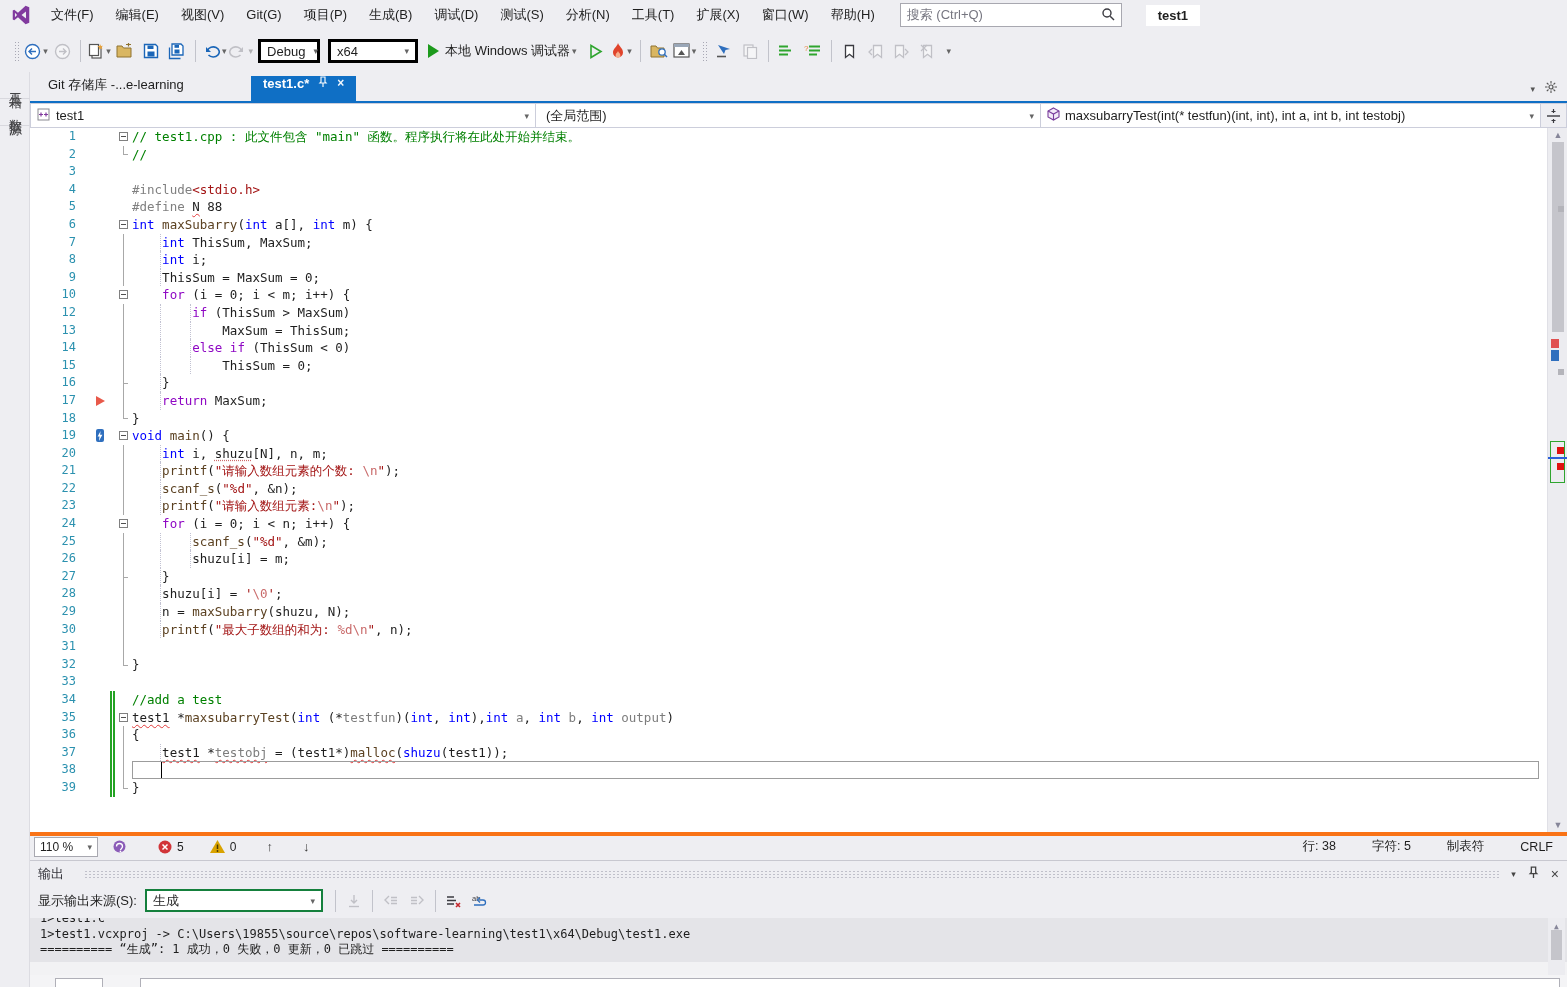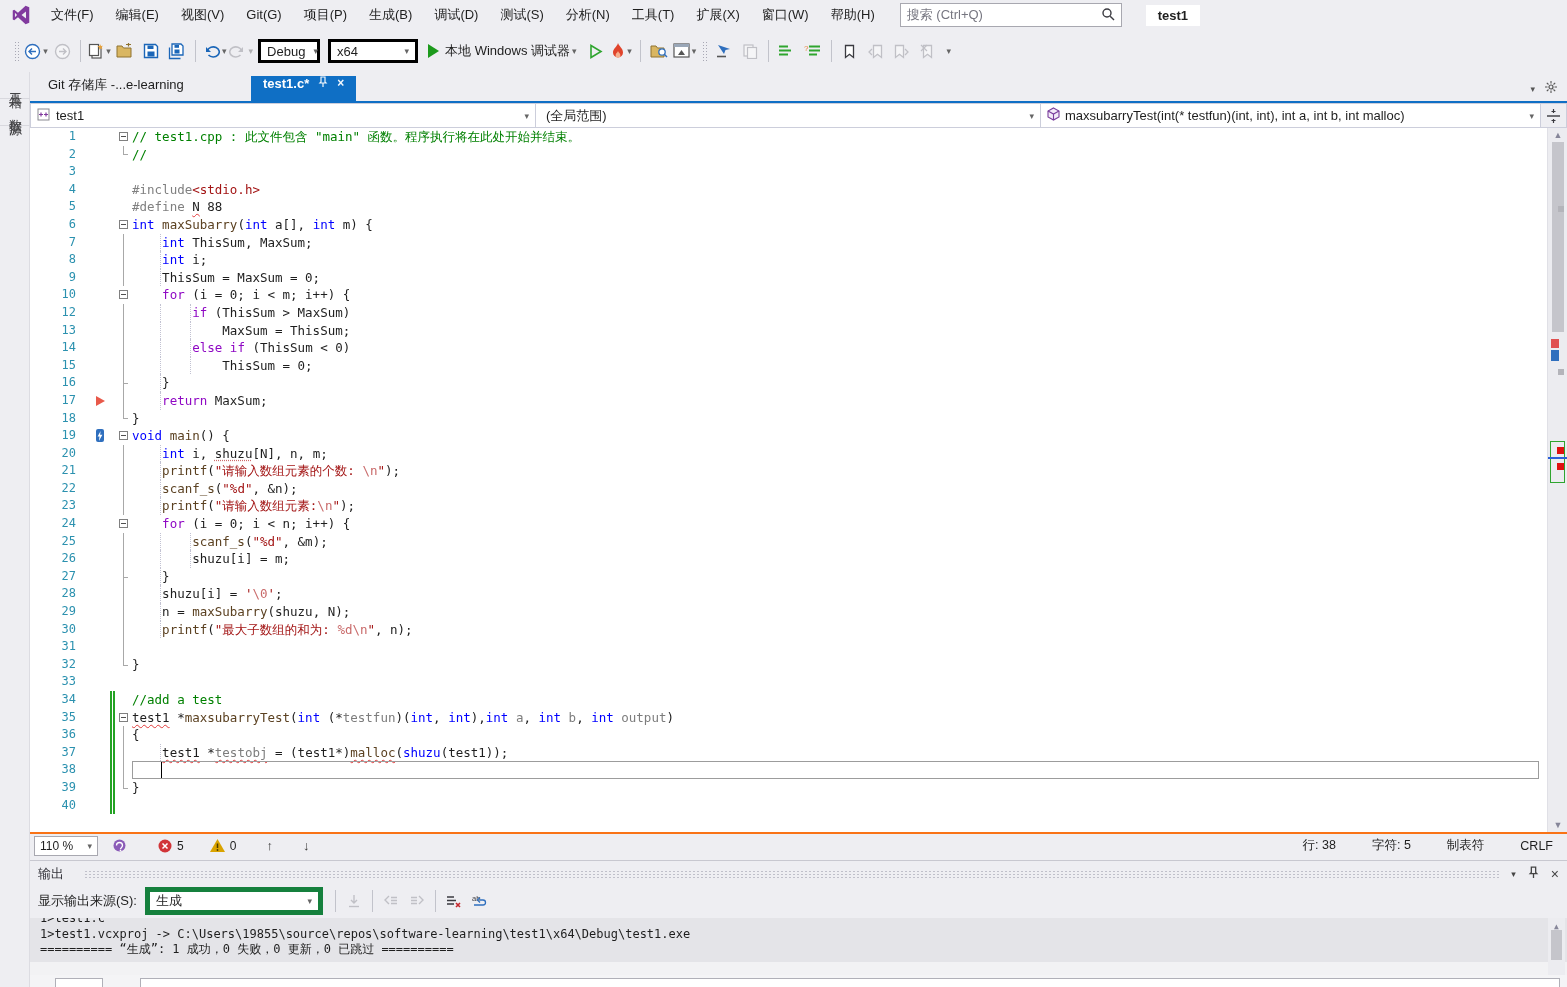--- a/index.html
+++ b/index.html
@@ -78,38 +78,38 @@
   .curbox{position:absolute;left:102px;right:8px;top:0;bottom:0;border:1px solid #9c9c9c;pointer-events:none}
   .caret{position:absolute;left:29px;top:1px;bottom:1px;width:1px;background:#000}
 
   
   #vscroll{left:1517px;top:56px;width:20px;height:704px;background:#ececf0;border-left:1px solid #e0e0e6}
   #vscroll .arr{position:absolute;left:0;width:20px;text-align:center;color:#868699;font-size:9px}
   #vthumb{position:absolute;left:4px;width:12px;background:#c5c5cb}
   .smark{position:absolute}
 
   
-  #zoombar{left:0;top:760px;width:1537px;height:25px;border-top:2px solid #f97316;display:flex;align-items:center;background:#eeeef2;padding:0 4px}
+  #zoombar{left:0;top:760px;width:1537px;height:25px;border-top:4px solid #f97316;display:flex;align-items:center;background:#eeeef2;padding:0 4px}
   #zoomcombo{width:64px;height:20px;background:#fff;border:1px solid #a8a8b0;display:flex;align-items:center;justify-content:space-between;padding:0 5px;font-size:12px}
   .badge{display:flex;align-items:center;margin-left:26px;font-size:12px}
   .badge svg{margin-right:5px}
   .navarrow{margin-left:30px;color:#333;font-size:13px}
   #statusright{margin-left:auto;display:flex;align-items:center;font-size:12.5px}
   #statusright span{margin-left:36px}
   #statusright span:last-child{margin-right:10px}
 
   
   #output{left:0;top:788px;width:1537px;height:187px;background:#eeeef2;border-top:1px solid #c8c8d0}
   #outhead{height:25px;display:flex;align-items:center;padding:0 8px}
   #outtitle{color:#33333a;margin-right:20px}
   #outtexture{flex:1;height:9px;background-image:radial-gradient(#c0c0ca 1px,transparent 1px);background-size:4px 3px;margin-top:2px}
   #outhead .hico{margin-left:12px;color:#444}
   #outtools{height:29px;display:flex;align-items:center;padding:0 8px}
   #outsrc-label{margin-right:8px}
-  #outcombo{width:178px;height:23px;background:#fff;border:5px solid #15803d;display:flex;align-items:center;justify-content:space-between;padding:9px 6px}
+  #outcombo{width:178px;height:23px;background:#fff;border:2px solid #15803d;display:flex;align-items:center;justify-content:space-between;padding:9px 6px}
   .obtn{height:24px;min-width:26px;display:flex;align-items:center;justify-content:center}
   #console{position:relative;height:120px;margin:3px 0 0 0;background:#f2f2f4;overflow:hidden;font:12px/15.5px "DejaVu Sans Mono",monospace;color:#1e1e1e}
   #console .band{background:#e4e4e8;padding:0 0 4px 10px;overflow:hidden}
   #console .band div{white-space:pre}
   #console .band div:first-child{margin-top:-7px}
   #conscroll{position:absolute;right:2px;top:0;width:17px;height:72px;background:#ececf0}
   #conscroll .arr{position:absolute;left:0;width:17px;text-align:center;color:#868699;font-size:8px}
   #conthumb{position:absolute;left:3px;top:12px;width:11px;height:30px;background:#c5c5cb}
 
   
@@ -339,21 +339,21 @@
       <span>(全局范围)</span>
       <span class="dd">▾</span>
     </span>
     <span class="navcombo" id="nav-member">
       <span style="margin-right:5px">
         <svg width="13" height="14" viewBox="0 0 13 14">
             <path d="M6.5 1 12 4v6l-5.5 3L1 10V4z" fill="#f3eaf8" stroke="#7a3e9d" stroke-width="1.1"></path>
             <path d="M1 4l5.5 3L12 4M6.5 7v6" fill="none" stroke="#7a3e9d" stroke-width="1.1"></path>
           </svg>
       </span>
-      <span style="white-space:nowrap;overflow:hidden">maxsubarryTest(int(* testfun)(int, int), int a, int b, int malloc)</span>
+      <span style="white-space:nowrap;overflow:hidden">maxsubarryTest(int(* testfun)(int, int), int a, int b, int testobj)</span>
       <span class="dd">▾</span>
     </span>
     <span id="nav-split">
       <svg width="13" height="14" viewBox="0 0 13 14">
           <path d="M6.5 0v4M4.5 2.5h4M6.5 14v-4M4.5 11.5h4" stroke="#3a3a40" stroke-width="1.2"></path>
           <path d="M0 7h13" stroke="#3a3a40" stroke-width="1.4"></path>
         </svg>
     </span>
   </div>
 
@@ -696,27 +696,20 @@
         </div>
         <div class="cl">
           <span class="ln">39</span>
           <span class="gl"></span>
           <span class="chg on"></span>
           <span class="fd">
             <span class="fln half"></span>
             <span class="ftick"></span>
           </span>
           <span class="cd"><span class="tk-d">}</span></span>
-        </div>
-        <div class="cl">
-          <span class="ln">40</span>
-          <span class="gl"></span>
-          <span class="chg on"></span>
-          <span class="fd"></span>
-          <span class="cd"></span>
         </div>
       </div>
     </div>
 
   <div class="abs" id="vscroll">
     <span class="arr" style="top:2px">▲</span>
     <div id="vthumb" style="top:14px;height:190px"></div>
     <div id="marks">
         <div class="smark" style="top: 78px; width: 6px; height: 6px; background: rgb(180, 180, 186); right: 3px;"></div>
         <div class="smark" style="top: 211px; width: 8px; height: 9px; background: rgb(224, 80, 80); left: 3px;"></div>

